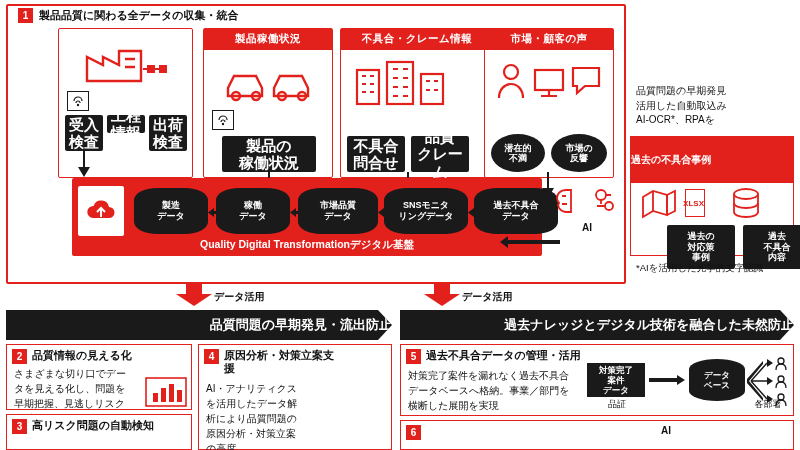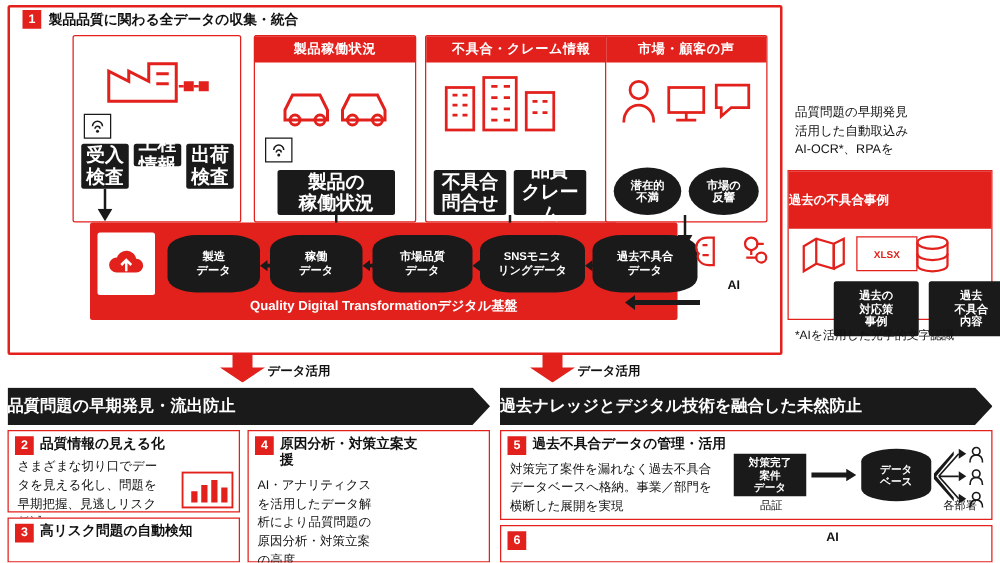--- a/index.html
+++ b/index.html
@@ -97,21 +97,21 @@
   .note {
     font-size: 10px; color: #111; line-height: 1.45;
   }
 
   
   .vline { background: #1a1a1a; }
 
   
   .banner {
     height: 30px; background: #1a1a1a; color: #fff;
-    display: flex; align-items: center; justify-content: flex-start;
+    display: flex; align-items: center; justify-content: flex-end;
     font-size: 13px; font-weight: bold;
     clip-path: polygon(0 0, calc(100% - 14px) 0, 100% 50%, calc(100% - 14px) 100%, 0 100%);
   }
 
   .subbox {
     border: 1.5px solid #e2211c; background: #fff;
   }
   .subhead {
     display: flex; align-items: flex-start; gap: 5px;
     padding: 4px 5px 2px 5px;
@@ -337,21 +337,21 @@
     <div class="cases-head">過去の不具合事例</div>
     <div style="position:relative; height:96px;">
 
       <svg class="abs" style="left:8px; top:4px;" width="40" height="34" viewBox="0 0 40 34">
         <g fill="none" stroke="#e2211c" stroke-width="1.8">
           <path d="M4 10 l10-6 14 4 v20 l-14 -4 -10 6 Z"></path>
           <path d="M14 4 v20 M28 8 v20"></path>
           <path d="M28 8 l8-4 v20 l-8 4"></path>
         </g>
       </svg>
-      <div class="abs" style="left:54px; top:6px; width:49px; height:28px; border:1.6px solid #e2211c; display:flex; align-items:center; justify-content:center;">
+      <div class="abs" style="left:54px; top:6px; width:20px; height:28px; border:1.6px solid #e2211c; display:flex; align-items:center; justify-content:flex-end;">
         <span style="font-size:8px; font-weight:bold; color:#e2211c;">XLSX</span>
       </div>
       <svg class="abs" style="left:98px; top:4px;" width="34" height="32" viewBox="0 0 34 32">
         <g fill="none" stroke="#e2211c" stroke-width="1.8">
           <ellipse cx="17" cy="7" rx="12" ry="5"></ellipse>
           <path d="M5 7 v18 c0 3 5 5 12 5 s12-2 12-5 V7"></path>
           <path d="M5 16 c0 3 5 5 12 5 s12-2 12-5"></path>
         </g>
       </svg>
       <div class="casepill abs" style="left:8px; top:42px; width:68px; height:44px;">

